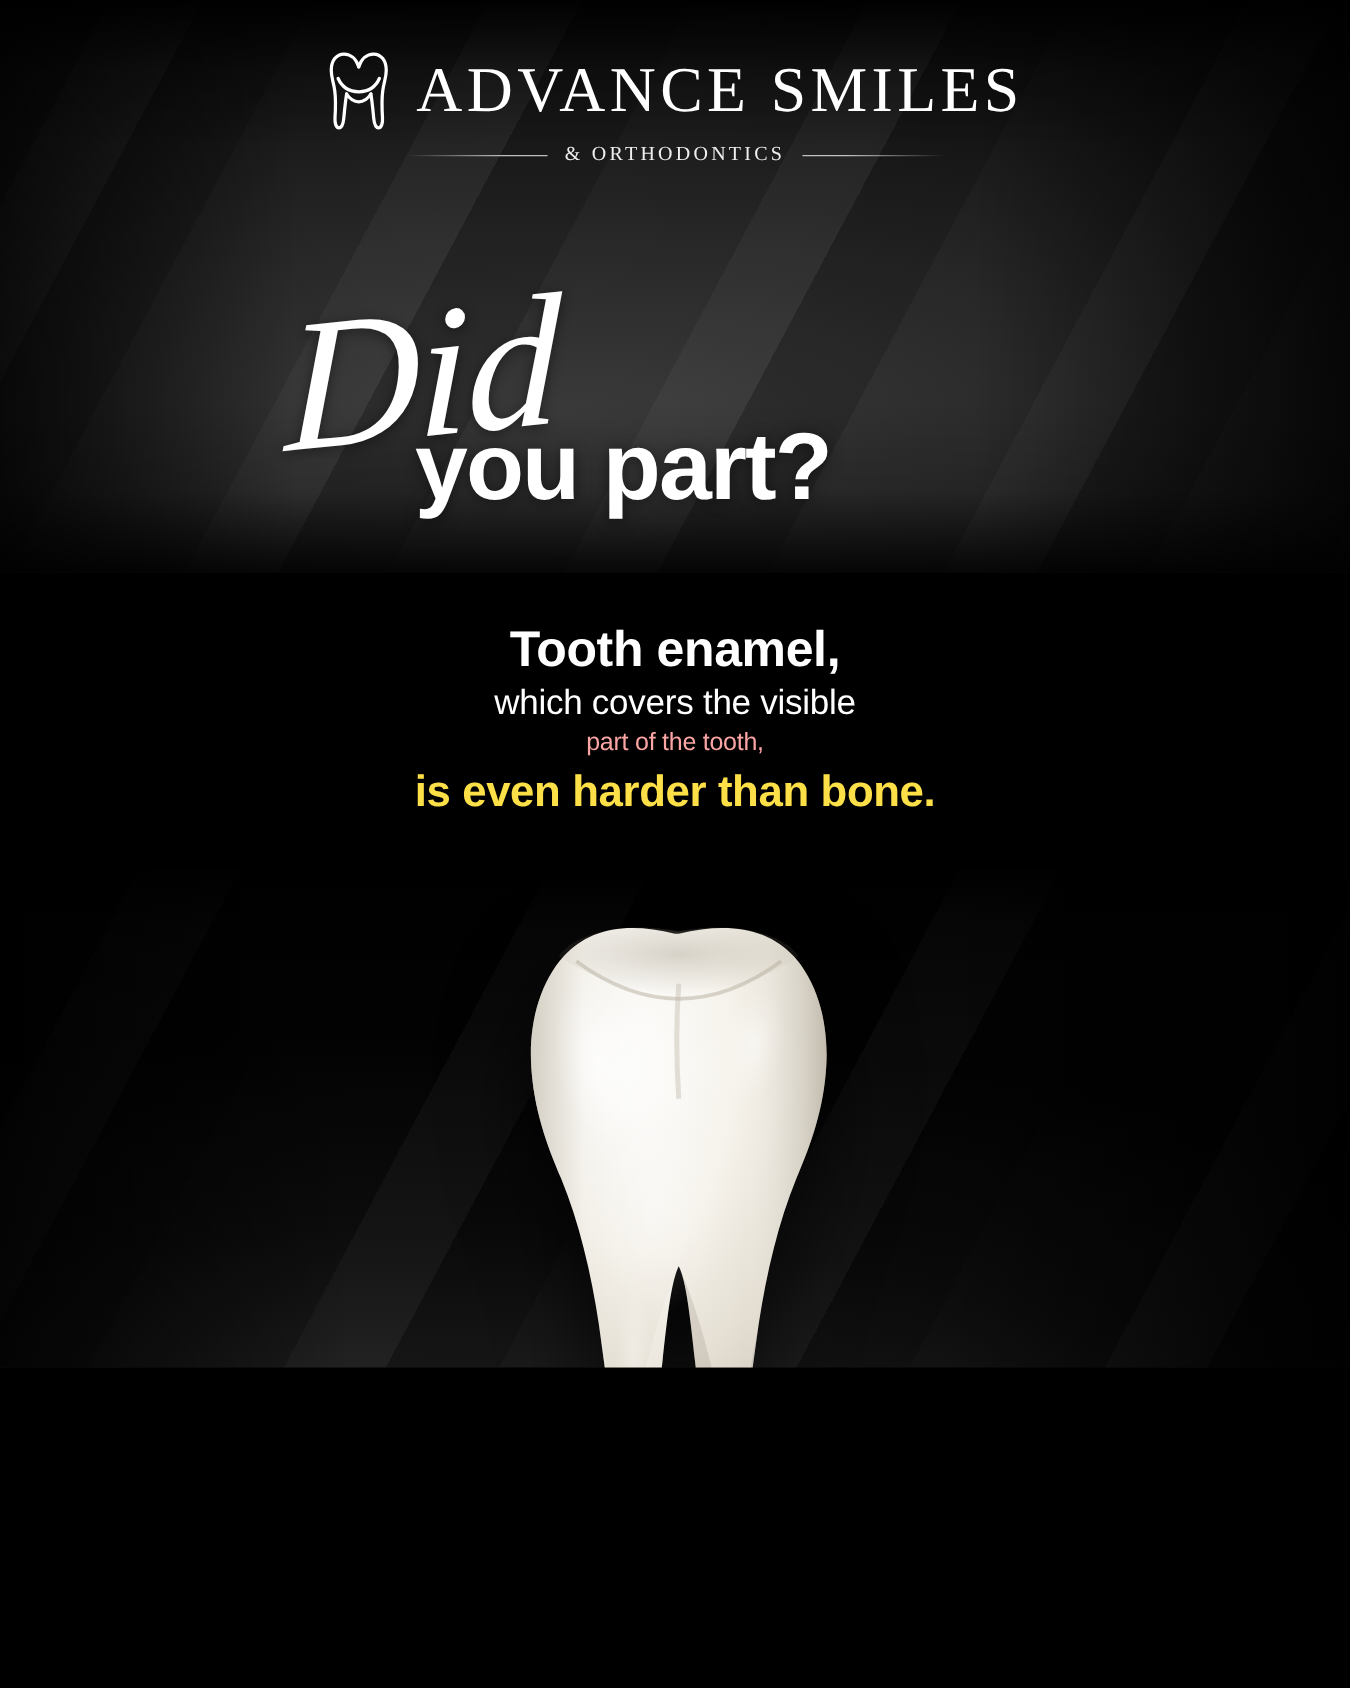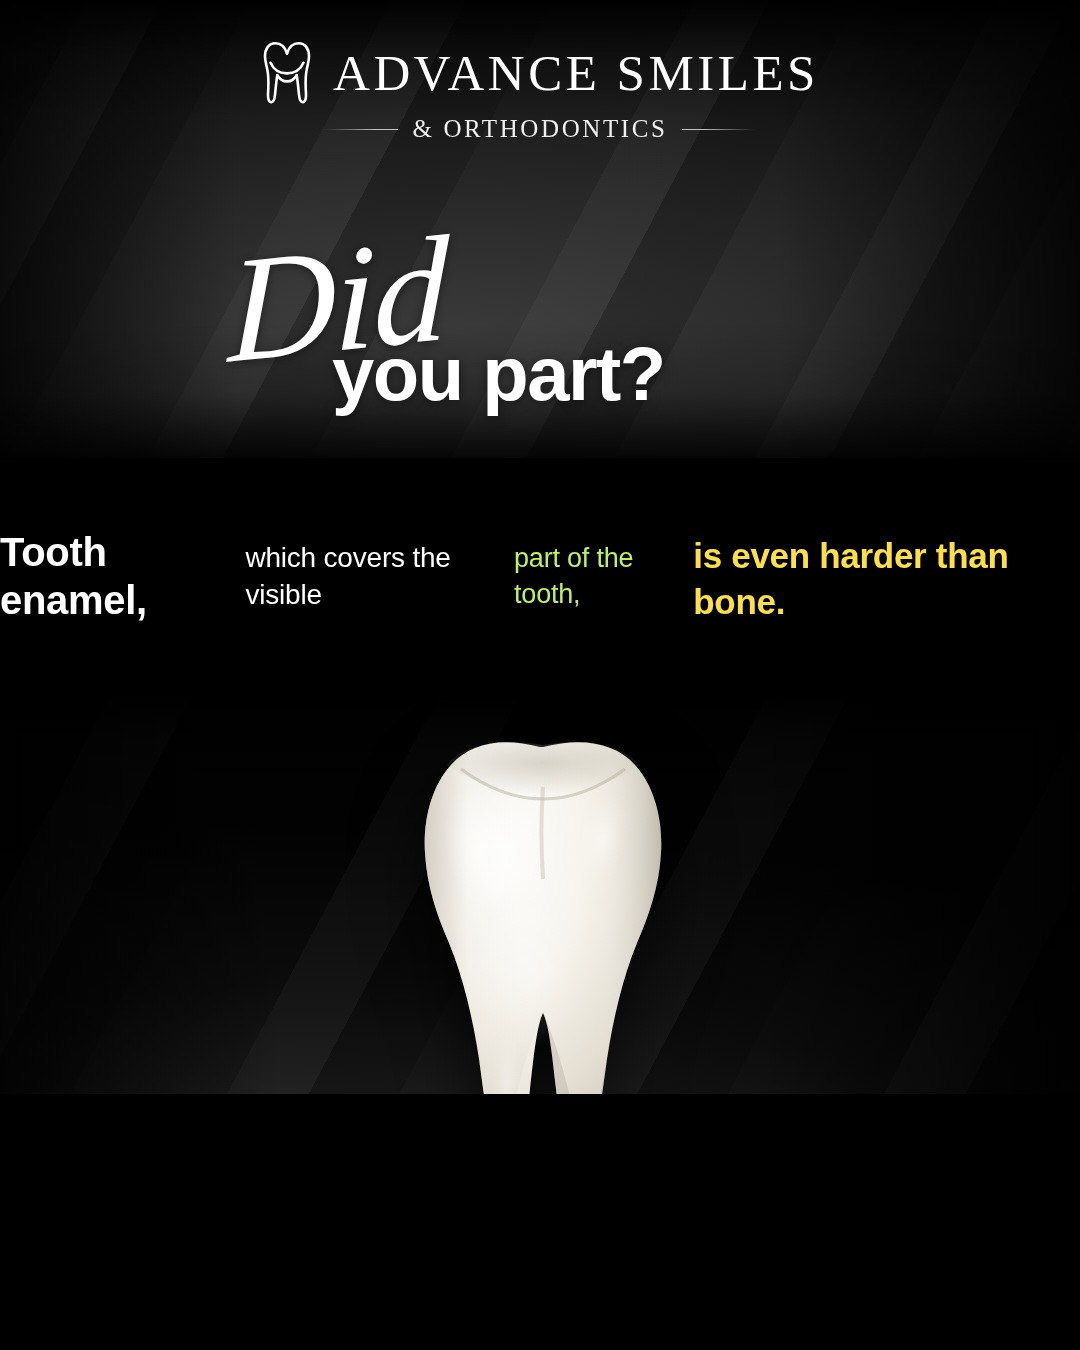--- a/index.html
+++ b/index.html
@@ -56,21 +56,21 @@
     font-family:"Liberation Serif", serif;
     font-size:51px; letter-spacing:3.5px; color:#fff; line-height:1;
     white-space:nowrap; font-weight:400;
   }
   .logo-sub-row{
     display:flex; align-items:center; gap:14px; margin-top:9px; width:430px; justify-content:center;
   }
   .logo-rule{ height:1px; flex:1 1 auto; background:linear-gradient(90deg, rgba(255,255,255,0) 0%, rgba(255,255,255,.72) 70%, rgba(255,255,255,.72) 100%); }
   .logo-rule.right{ background:linear-gradient(270deg, rgba(255,255,255,0) 0%, rgba(255,255,255,.72) 70%, rgba(255,255,255,.72) 100%); }
   .logo-sub{
-    font-family:"Liberation Serif", serif; font-size:25px; letter-spacing:2.6px;
+    font-family:"Liberation Serif", serif; font-size:16px; letter-spacing:2.6px;
     color:#efefef; white-space:nowrap;
   }
 
   
   .headline{
     position:absolute; left:0; right:0; top:228px; z-index:6;
     display:flex; justify-content:center;
   }
   .headline-inner{ position:relative; width:640px; height:200px; }
   .did{
@@ -86,25 +86,25 @@
     position:absolute; left:112px; top:108px;
     font-size:76px; font-weight:bold; color:#fff; line-height:1;
     letter-spacing:-1.5px;
     text-shadow:0 2px 12px rgba(0,0,0,.5);
   }
 
   
   .factband{
     position:absolute; left:0; top:458px; width:1080px; height:237px;
     background:#000; z-index:7;
-    display:flex; flex-direction:row; align-items:center; justify-content:center;
+    display:flex; flex-direction:column; align-items:center; justify-content:center;
   }
   .fact-l1{ font-size:40px; font-weight:bold; color:#fff; line-height:1.18; letter-spacing:-.3px; }
   .fact-l2{ font-size:28px; font-weight:400; color:#fff; line-height:1.3; letter-spacing:-.2px; }
-  .fact-l3{ font-size:27px; font-weight:400; color:#bef264; line-height:1.3; letter-spacing:-.2px; }
+  .fact-l3{ font-size:20px; font-weight:400; color:#fca5a5; line-height:1.3; letter-spacing:-.2px; }
   .fact-l4{ font-size:35px; font-weight:bold; color:#fde047; line-height:1.3; letter-spacing:-.3px; margin-top:4px; }
 
   
   .stage{
     position:absolute; left:0; top:695px; width:1080px; height:563px;
     background:#000; overflow:hidden;
   }
   .stage .bg-base{
     position:absolute; inset:0;
     background:

